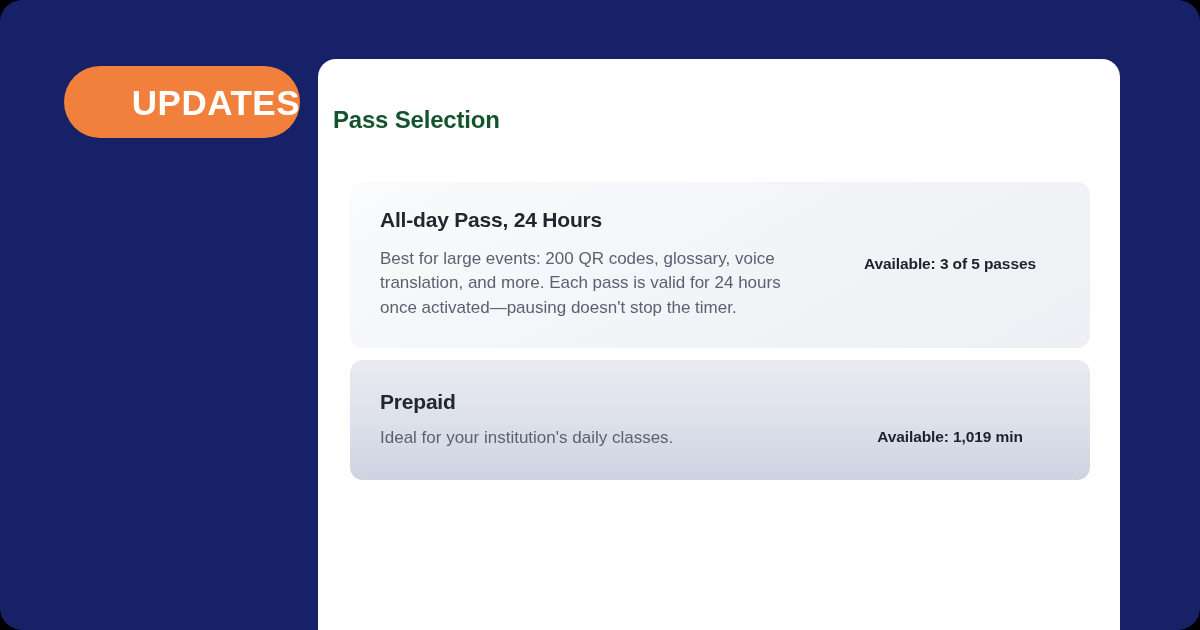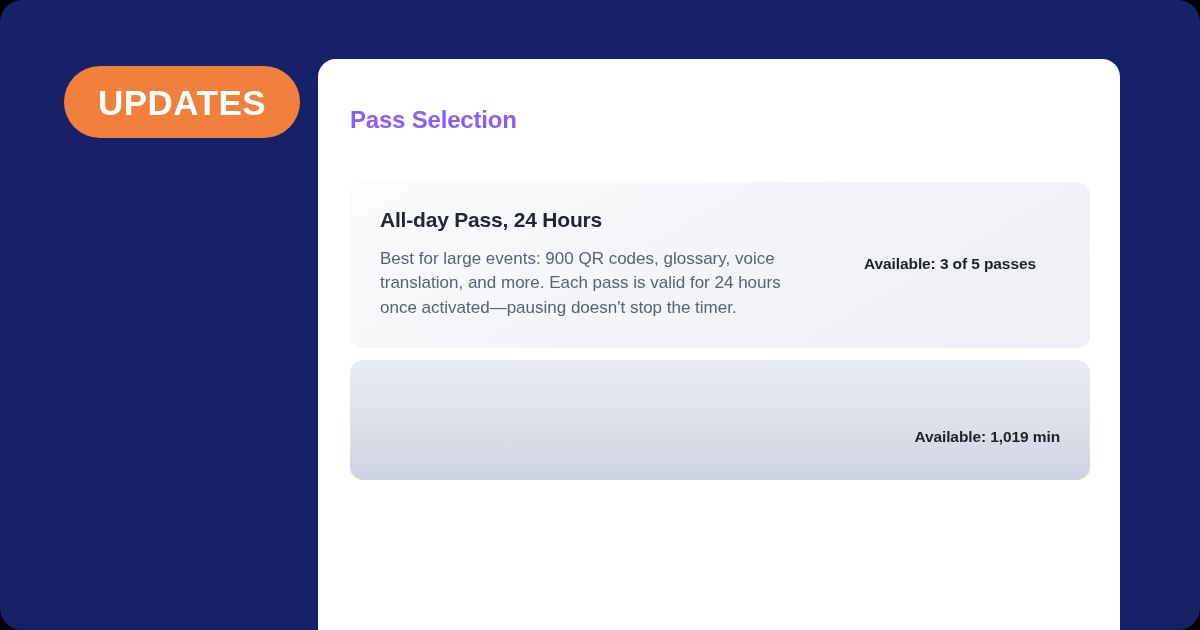--- a/index.html
+++ b/index.html
@@ -29,21 +29,21 @@
   .badge {
     position: absolute;
     left: 64px;
     top: 66px;
     width: 236px;
     height: 72px;
     border-radius: 36px;
     background: #F0803C;
     display: flex;
     align-items: center;
-    justify-content: center;
+    justify-content: flex-end;
   }
   .badge-label {
     color: #FFFFFF;
     font-size: 35px;
     font-weight: bold;
     letter-spacing: 0.5px;
     line-height: 1;
     text-transform: uppercase;
   }
 
@@ -55,25 +55,25 @@
     width: 802px;
     height: 600px;
     background: #FFFFFF;
     border-radius: 18px 18px 0 0;
     overflow: hidden;
     box-sizing: border-box;
   }
 
   .panel-title {
     position: absolute;
-    left: 32px;
+    left: 15px;
     top: 49px;
     font-size: 24px;
     font-weight: bold;
-    color: #8b5cf6;
+    color: #14532d;
     letter-spacing: -0.2px;
     line-height: 1;
   }
 
   .pass-list {
     position: absolute;
     left: 32px;
     top: 123px;
     width: 740px;
   }
@@ -136,21 +136,20 @@
   .pass-card.compact {
     min-height: 120px;
     align-items: flex-start;
     padding-top: 30px;
   }
   .pass-card.compact .pass-title {
     margin-bottom: 13px;
   }
   .pass-card.compact .pass-avail {
     padding-top: 38px;
-    text-align: right;
   }
 </style>
 </head>
 <body>
 
 <div class="screen">
 
   <div class="badge">
     <span class="badge-label">UPDATES</span>
   </div>
@@ -158,24 +157,28 @@
   <div class="panel">
 
     <div class="panel-title">Pass Selection</div>
 
     <div class="pass-list">
 
 
       <div class="pass-card tone-soft">
         <div class="pass-main">
           <div class="pass-title">All-day Pass, 24 Hours</div>
-          <p class="pass-desc">Best for large events: 900 QR codes, glossary, voice translation, and more. Each pass is valid for 24 hours once activated—pausing doesn't stop the timer.</p>
+          <p class="pass-desc">Best for large events: 200 QR codes, glossary, voice translation, and more. Each pass is valid for 24 hours once activated—pausing doesn't stop the timer.</p>
         </div>
         <div class="pass-avail">Available: 3 of 5 passes</div>
       </div>
 
       <div class="pass-card tone-deep compact">
+        <div class="pass-main">
+          <div class="pass-title">Prepaid</div>
+          <p class="pass-desc">Ideal for your institution's daily classes.</p>
+        </div>
         <div class="pass-avail">Available: 1,019 min</div>
       </div>
 
     </div>
   </div>
 </div>
 
 </body></html>

